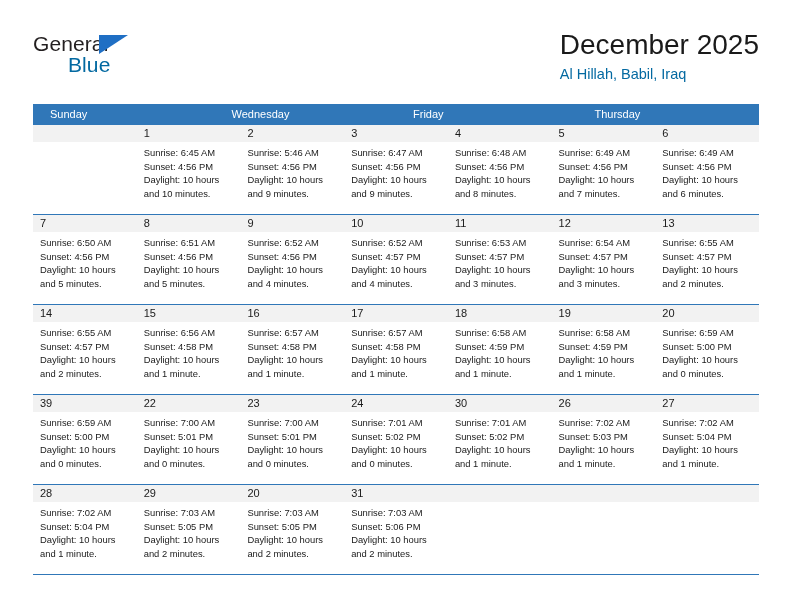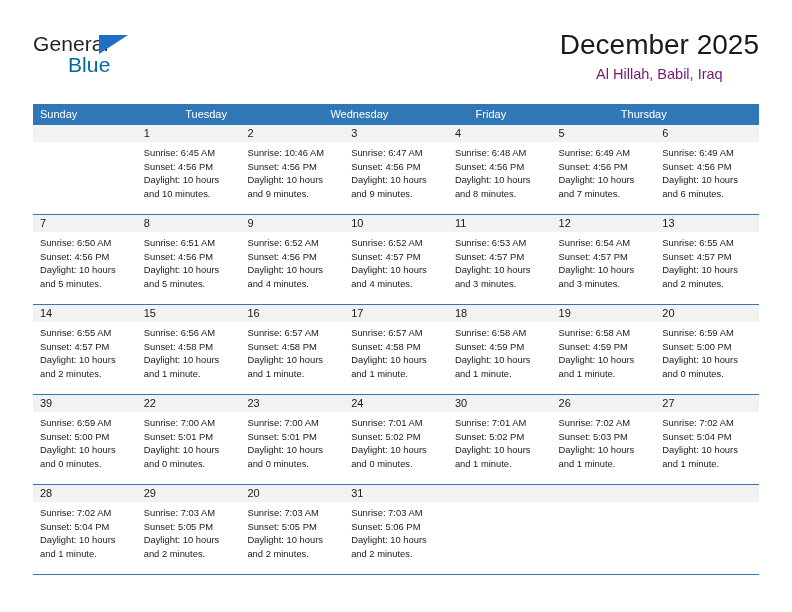--- a/index.html
+++ b/index.html
@@ -63,33 +63,33 @@
     letter-spacing: 0.1px;
     color: #0369a1;
     line-height: 24px;
     font-weight: 400;
   }
 
   .title-block {
     position: absolute;
     right: 0;
     top: 0;
-    text-align: center;
+    text-align: left;
   }
   .cal-title {
     font-size: 28px;
     font-weight: 400;
     color: #1a1a1a;
     line-height: 34px;
     white-space: nowrap;
   }
   .cal-subtitle {
     font-size: 14.5px;
     font-weight: 400;
-    color: #701a75;
+    color: #0369a1;
     line-height: 20px;
     margin-top: 2px;
     white-space: nowrap;
   }
 
   
   .calendar {
     position: absolute;
     left: 33px;
     top: 104px;
@@ -99,21 +99,21 @@
     display: flex;
     background: #3077B8;
     height: 21px;
   }
   .weekday {
     flex: 1 1 0;
     min-width: 0;
     color: #ffffff;
     font-size: 11px;
     line-height: 21px;
-    padding-left: 7px;
+    padding-left: 17px;
     box-sizing: border-box;
     white-space: nowrap;
   }
 
   .week-row {
     display: flex;
     height: 90px;
     border-bottom: 1px solid #3077B8;
     box-sizing: border-box;
   }
@@ -168,21 +168,20 @@
       <div class="cal-title">December 2025</div>
       <div class="cal-subtitle">Al Hillah, Babil, Iraq</div>
     </div>
 
   </div>
 
   <div class="calendar">
 
     <div class="weekday-row">
       <div class="weekday">Sunday</div>
-      <div class="weekday">Tuesday</div>
       <div class="weekday">Wednesday</div>
       <div class="weekday">Friday</div>
       <div class="weekday">Thursday</div>
     </div>
 
     <div class="week-row">
       <div class="day-cell empty">
         <div class="day-number-band"></div>
         <div class="day-info">
           <div></div>
@@ -196,21 +195,21 @@
         <div class="day-info">
           <div>Sunrise: 6:45 AM</div>
           <div>Sunset: 4:56 PM</div>
           <div>Daylight: 10 hours</div>
           <div>and 10 minutes.</div>
         </div>
       </div>
       <div class="day-cell">
         <div class="day-number-band">2</div>
         <div class="day-info">
-          <div>Sunrise: 10:46 AM</div>
+          <div>Sunrise: 5:46 AM</div>
           <div>Sunset: 4:56 PM</div>
           <div>Daylight: 10 hours</div>
           <div>and 9 minutes.</div>
         </div>
       </div>
       <div class="day-cell">
         <div class="day-number-band">3</div>
         <div class="day-info">
           <div>Sunrise: 6:47 AM</div>
           <div>Sunset: 4:56 PM</div>

